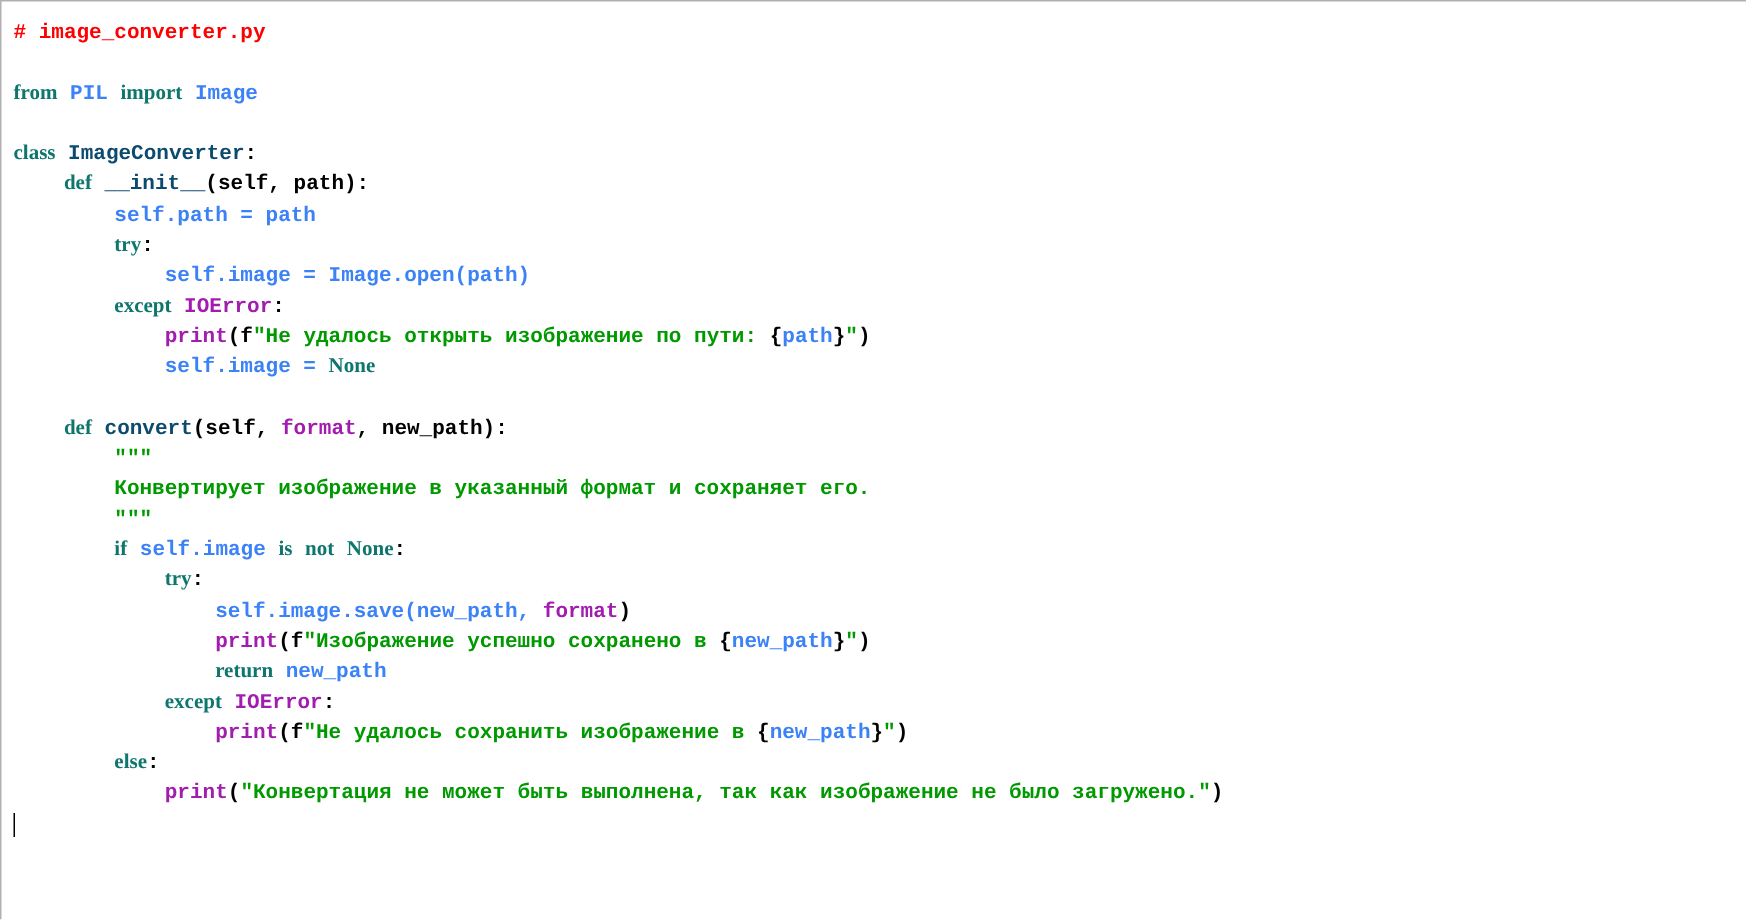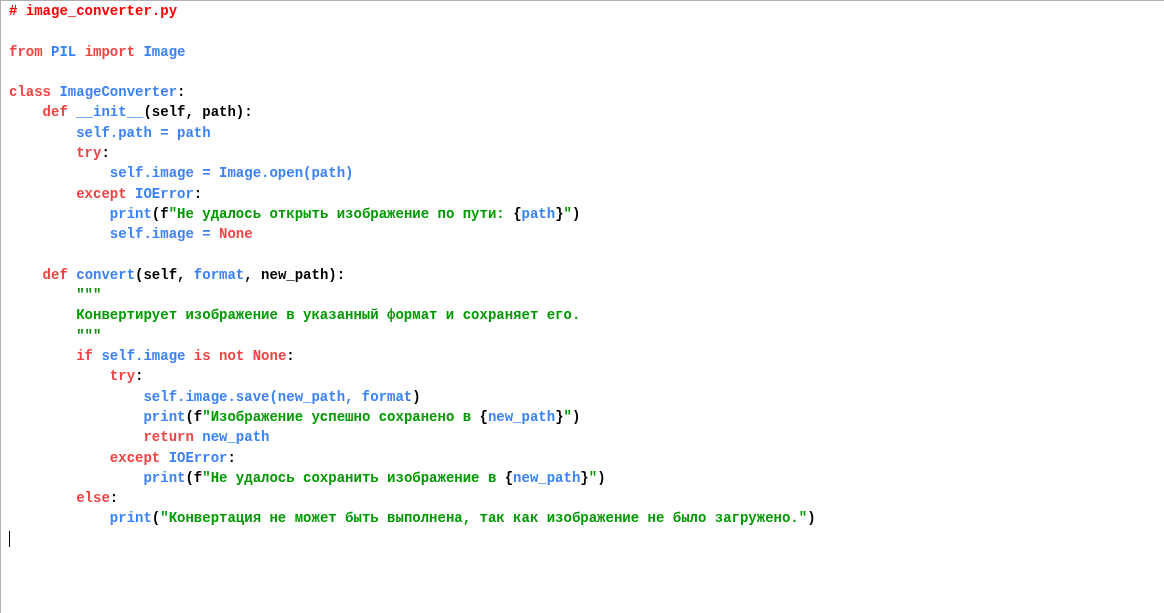--- a/index.html
+++ b/index.html
@@ -14,34 +14,34 @@
       background: #ffffff;
       padding: 0;
       width: 1164px;
       height: 613px;
       overflow: hidden;
     }
     .code-container {
       border: 1px solid #b0b0b0;
       border-right: none;
       border-bottom: none;
-      padding: 0 8px;
+      padding: 11px 8px;
       line-height: 1.45;
       white-space: pre;
       width: 100%;
       height: 100%;
       position: relative;
     }
     .line {
       display: block;
     }
     .c-comment { color: #ff0000; }
-    .c-keyword { color: #ef4444; }
-    .c-builtin { color: #3b82f6; }
-    .c-name { color: #3b82f6; margin-top: 26px; }
+    .c-keyword { color: #0f766e; font-family: Liberation Serif, serif; }
+    .c-builtin { color: #a21caf; }
+    .c-name { color: #0c4a6e; margin-top: 26px; }
     .c-string { color: #009900; }
     .c-punct { color: #000000; }
     .c-text { color: #3b82f6; }
     .cursor {
       display: inline-block;
       width: 1px;
       height: 16px;
       background: #000;
       vertical-align: text-bottom;
     }

